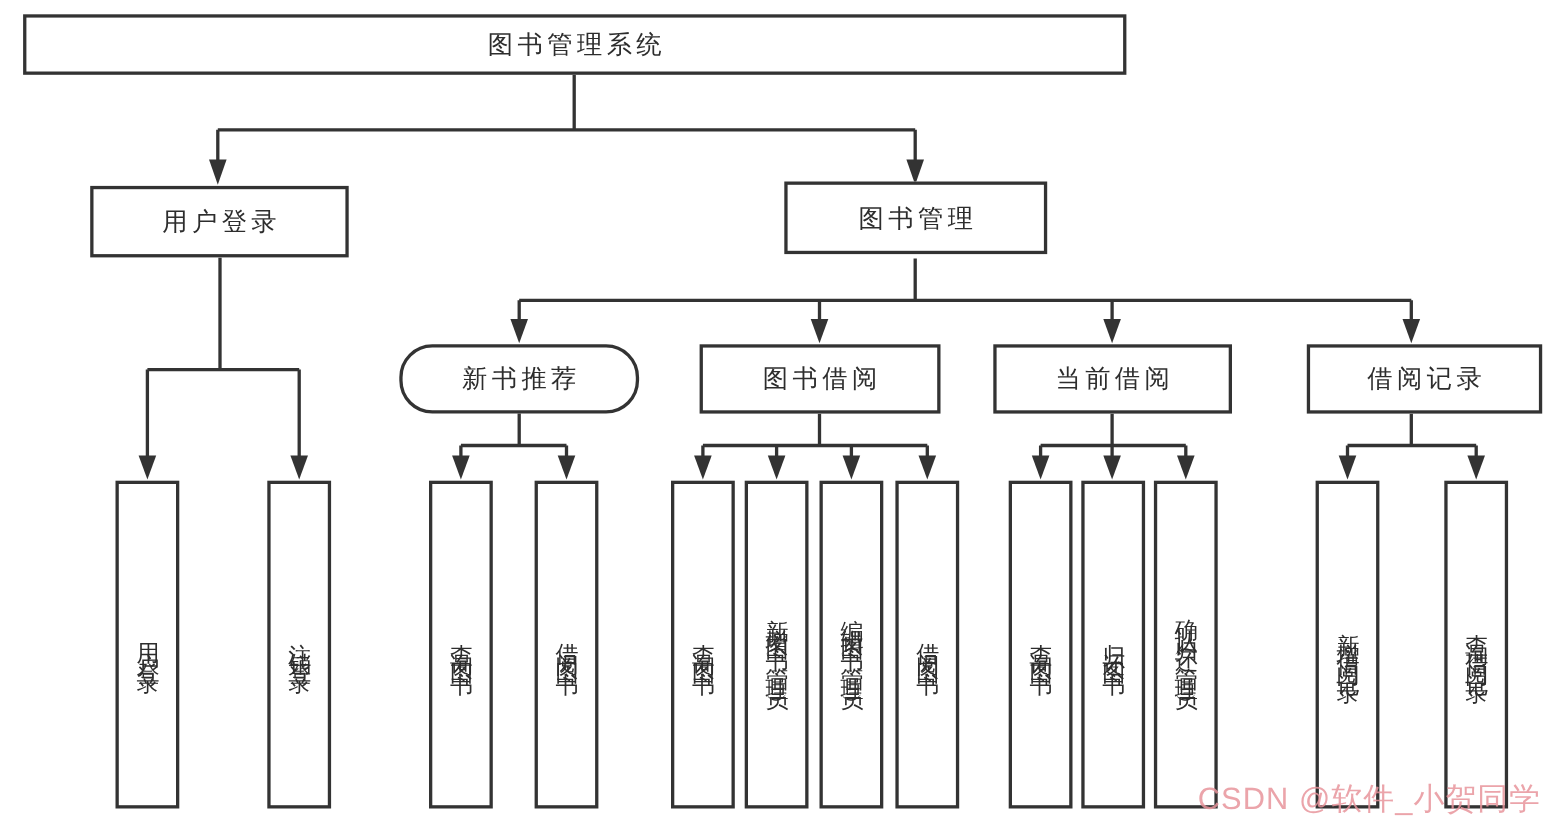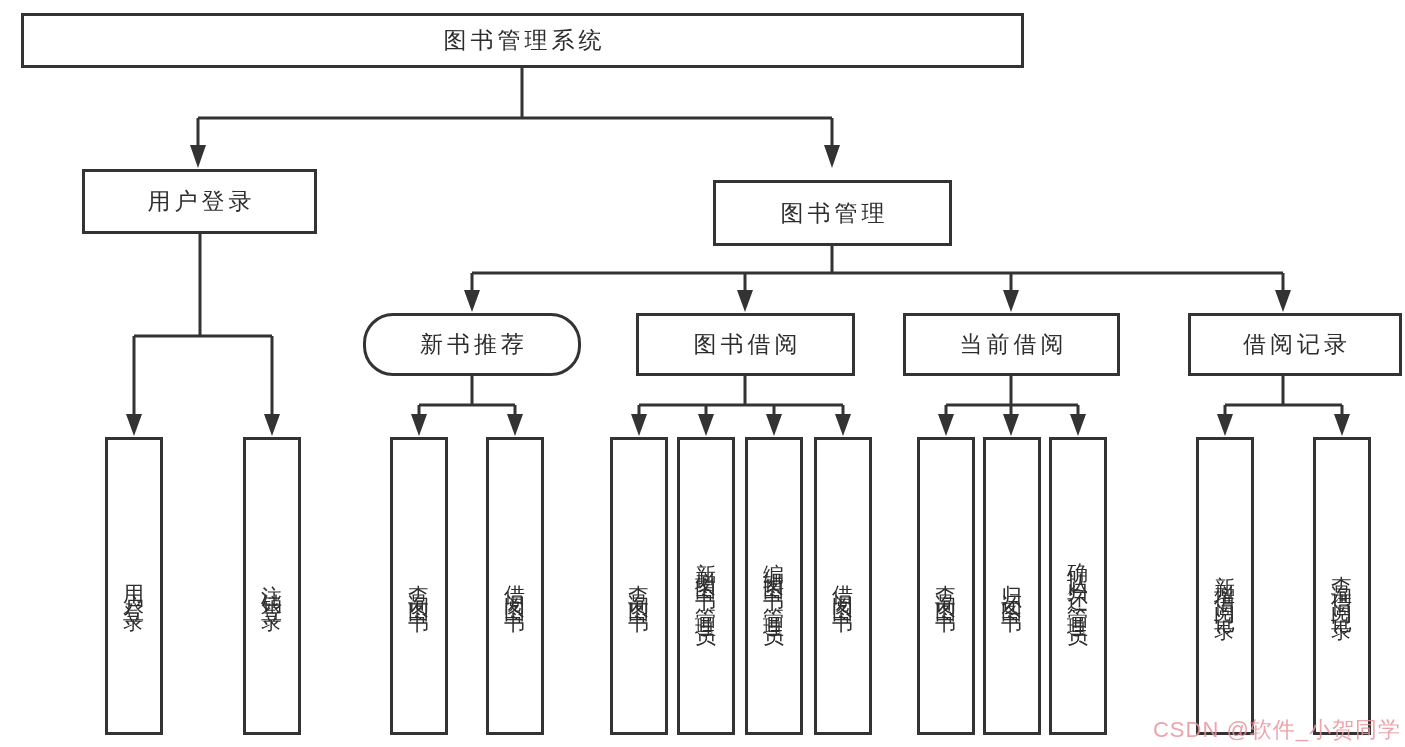--- a/index.html
+++ b/index.html
@@ -13,21 +13,21 @@
     border:3px solid #333333;color:#2d2d2d;
     display:flex;align-items:center;justify-content:center;
   }
   .hnode{font-size:23px;letter-spacing:4px;text-indent:4px;white-space:nowrap;}
   .vnode .vlabel{
     writing-mode:vertical-rl;text-orientation:mixed;
     font-size:21px;letter-spacing:9px;line-height:1;white-space:nowrap;
   }
   .watermark{
     position:absolute;right:4px;bottom:2px;
-    font-size:22px;letter-spacing:1px;color:rgba(231,148,155,0.85);
+    font-size:28px;letter-spacing:1px;color:rgba(231,148,155,0.85);
     white-space:nowrap;pointer-events:none;
   }
 </style>
 </head>
 <body>
 
 <div class="canvas">
 
   <svg class="connectors" viewBox="0 0 1405 747" xmlns="http://www.w3.org/2000/svg">
     <g stroke="#333333" stroke-width="3" fill="none">
@@ -58,21 +58,21 @@
       <polygon points="1003,414 1019,414 1011,436"></polygon>
       <polygon points="1070,414 1086,414 1078,436"></polygon>
       <polygon points="1217,414 1233,414 1225,436"></polygon>
       <polygon points="1334,414 1350,414 1342,436"></polygon>
     </g>
   </svg>
 
   <div class="node hnode" style="left:21px;top:13px;width:1003px;height:55px;">图书管理系统</div>
 
   <div class="node hnode" style="left:82px;top:169px;width:235px;height:65px;">用户登录</div>
-  <div class="node hnode" style="left:713px;top:180px;width:239px;height:66px;">图书管理</div>
+  <div class="node hnode" style="left:713px;top:165px;width:239px;height:66px;">图书管理</div>
 
   <div class="node hnode" style="left:363px;top:313px;width:218px;height:63px;border-radius:30px;">新书推荐</div>
   <div class="node hnode" style="left:903px;top:313px;width:217px;height:63px;">当前借阅</div>
   <div class="node hnode" style="left:636px;top:313px;width:219px;height:63px;">图书借阅</div>
   <div class="node hnode" style="left:1176px;top:313px;width:214px;height:63px;margin-left:12px;">借阅记录</div>
 
   <div class="node vnode" style="left:105px;top:437px;width:58px;height:298px;">
     <span class="vlabel">用户登录</span>
   </div>
   <div class="node vnode" style="left:243px;top:437px;width:58px;height:298px;">

